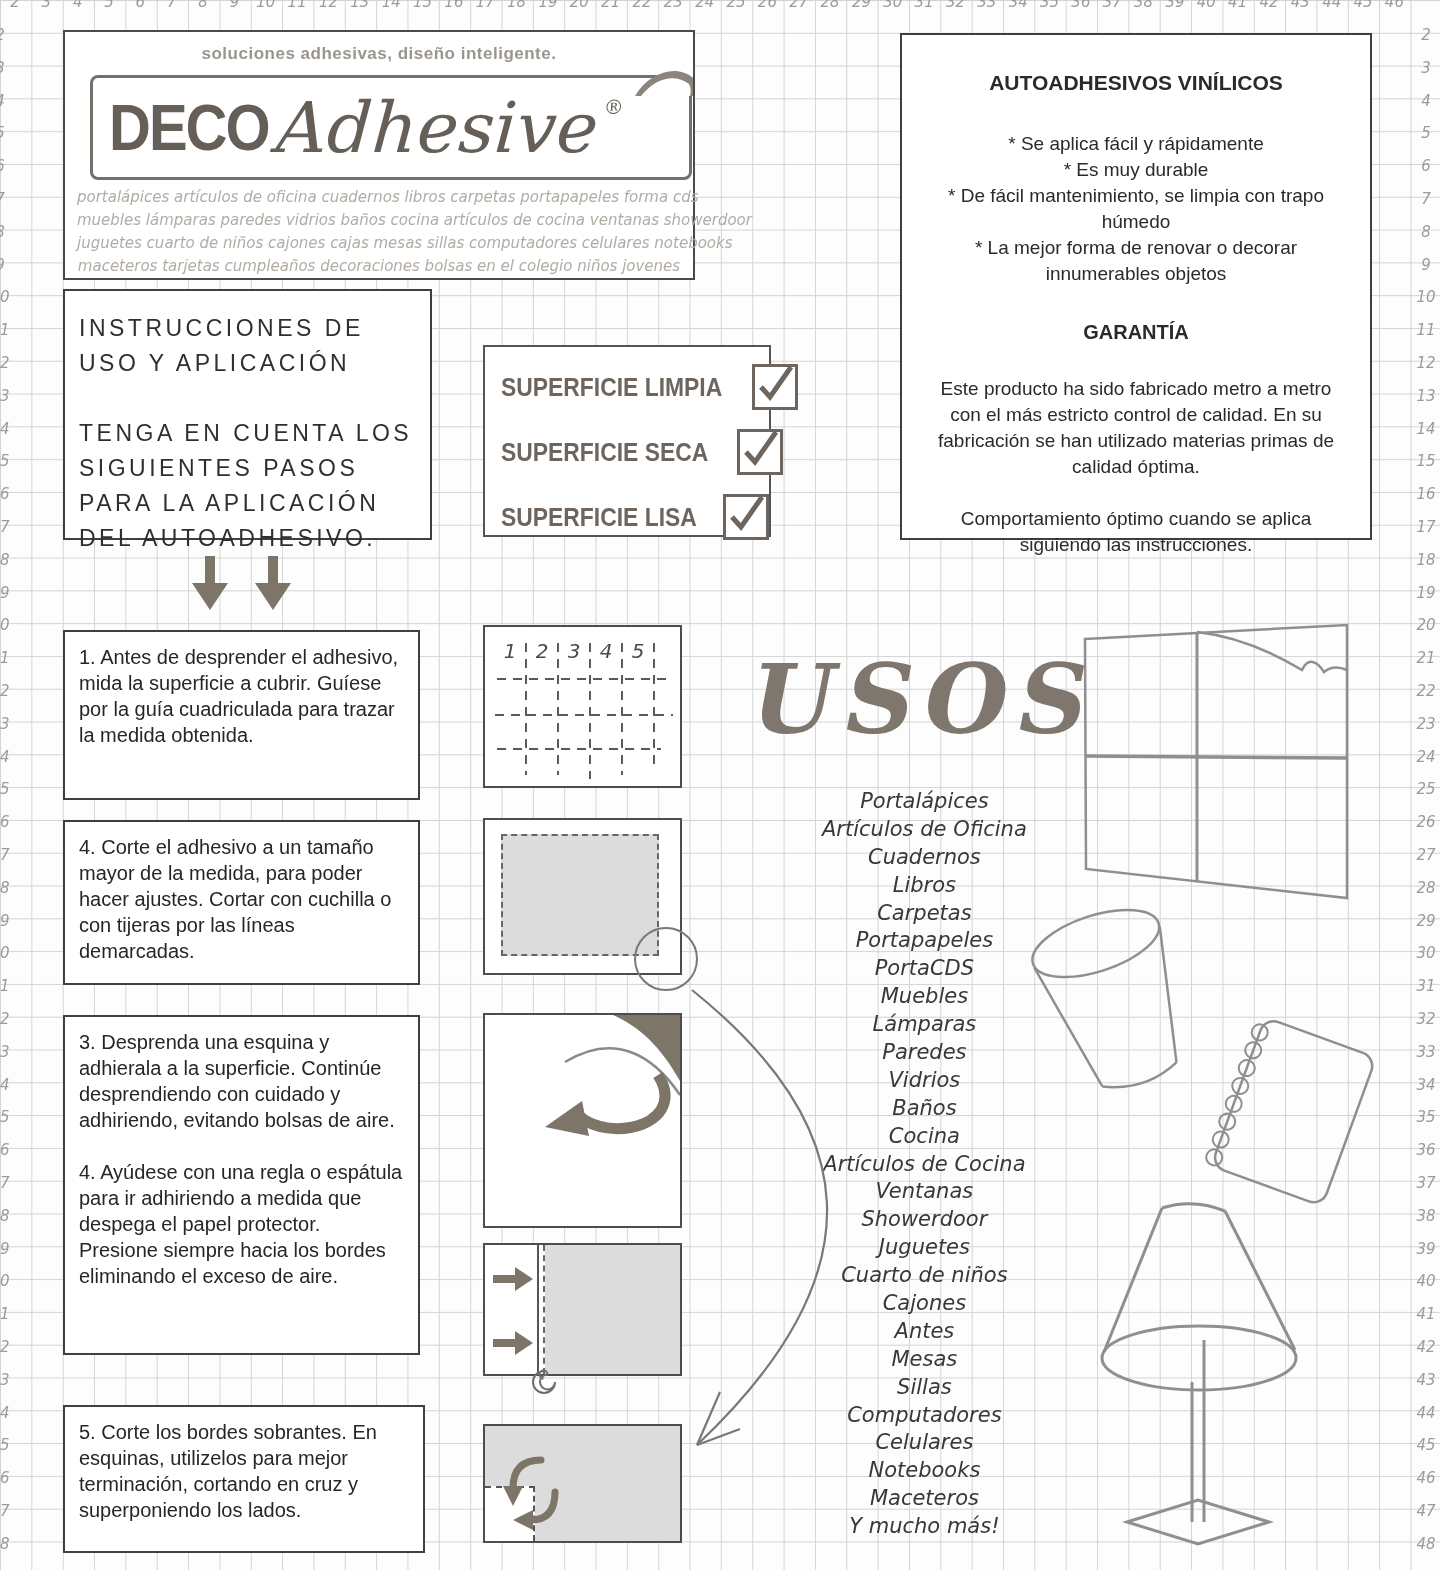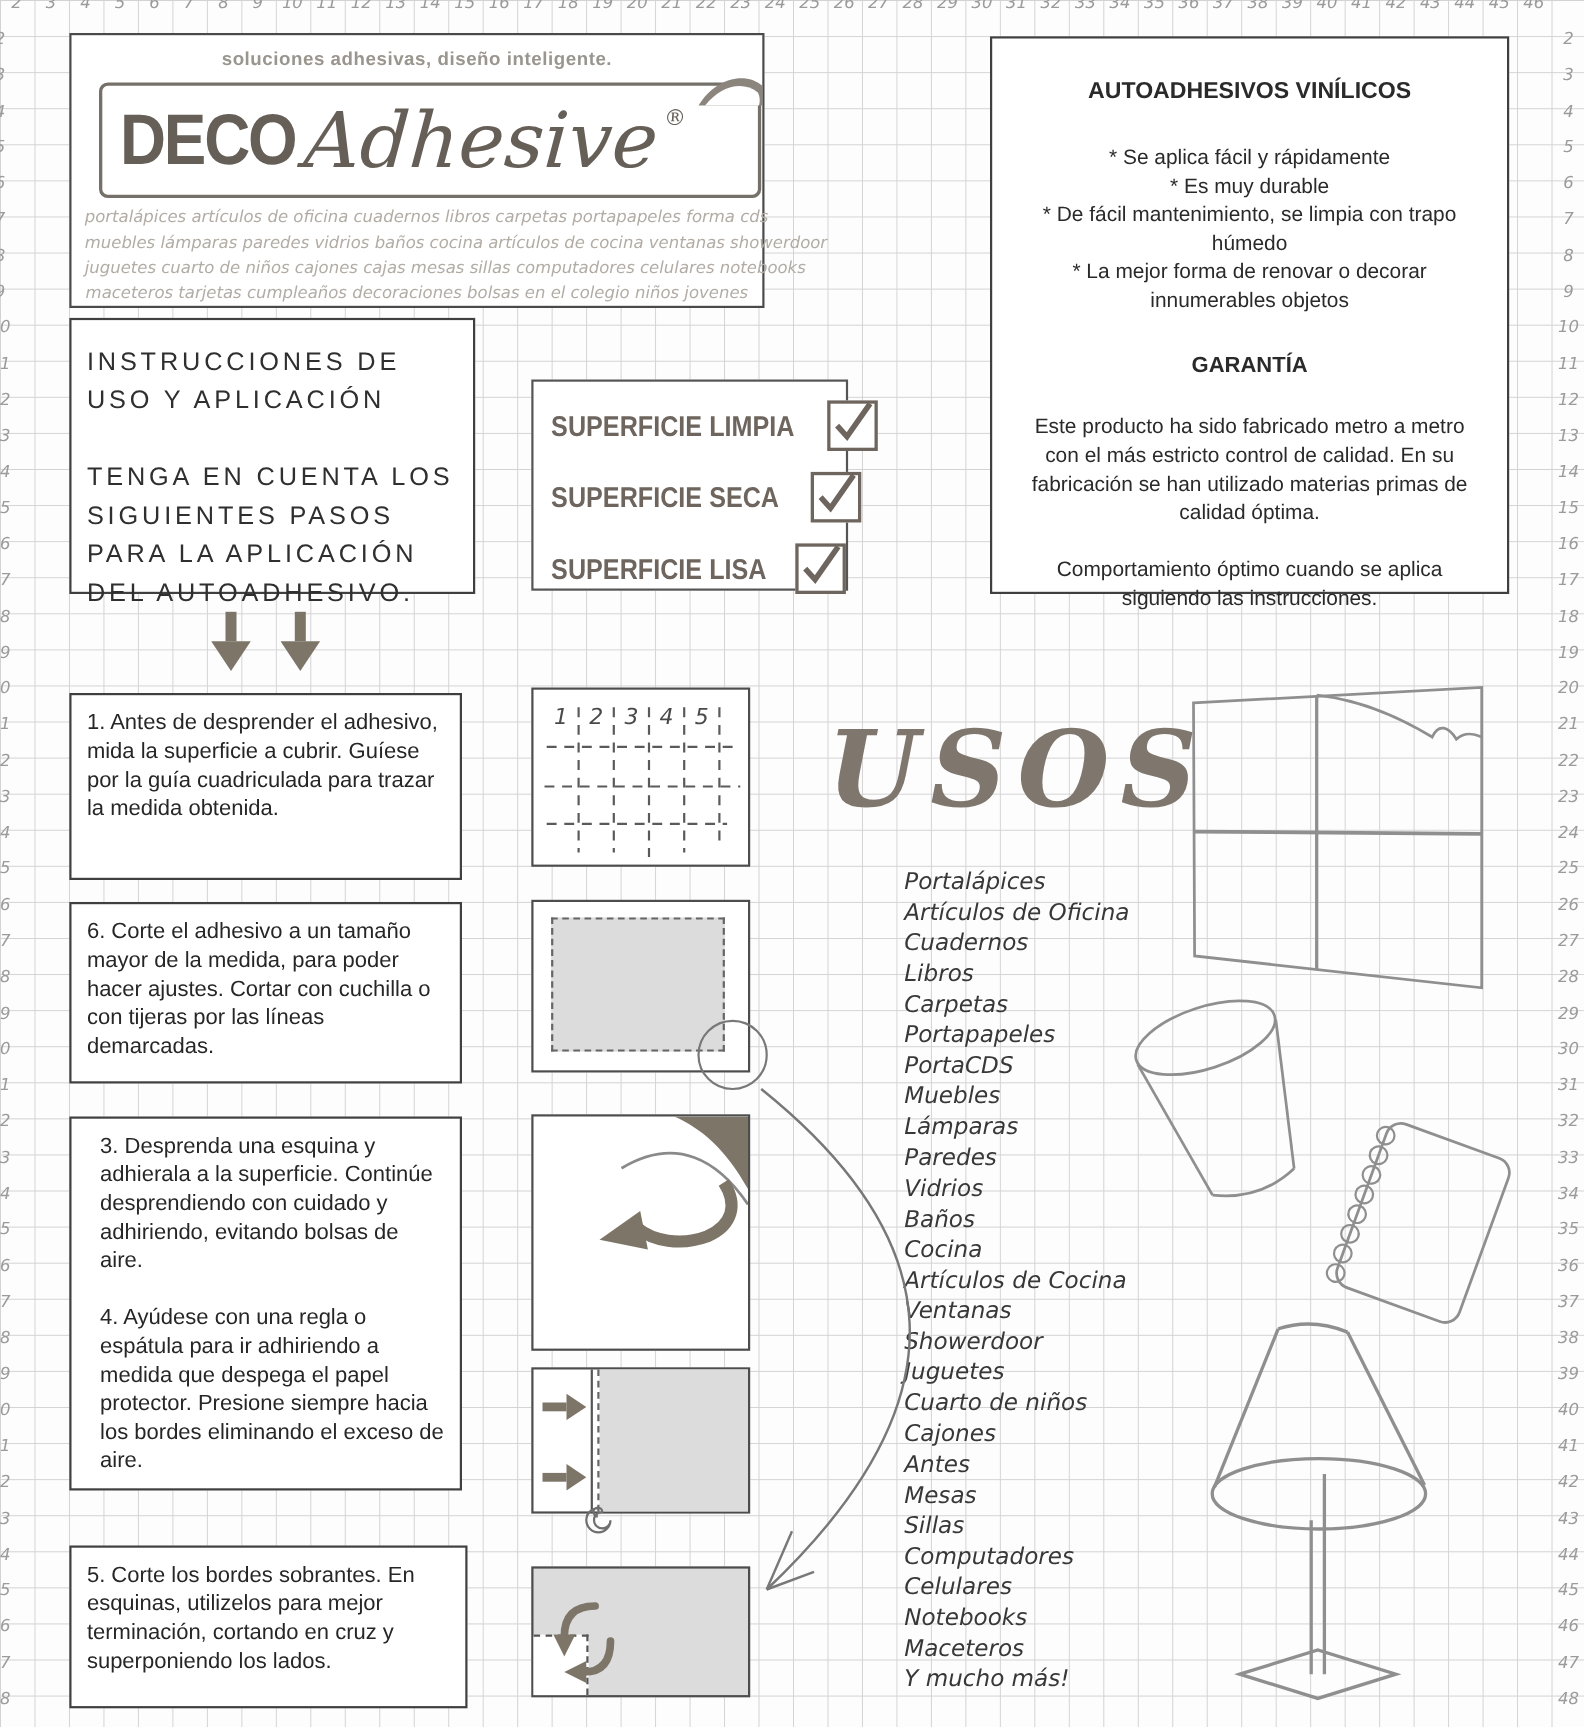--- a/index.html
+++ b/index.html
@@ -27,31 +27,31 @@
   .vinyl-inner{padding:36px 18px 0 18px;text-align:center;}
   .vinyl-title{font-weight:bold;font-size:21px;margin-bottom:36px;}
   .bullet{font-size:19px;line-height:26px;}
   .war-title{font-weight:bold;font-size:20px;margin-top:34px;margin-bottom:32px;}
   .war-p{font-size:19px;line-height:26px;margin:0 4px 26px 4px;}
   
   .instr{padding:20px 14px;font-size:23px;line-height:35px;letter-spacing:3.5px;color:#2f2f2f;}
   .instr p{margin:0 0 35px 0;}
   
   .step-text{font-size:20px;line-height:26px;color:#262626;padding:12px 14px;}
-  .step-text p{margin:0 0 26px 12px;} .step-text p:last-child{margin-bottom:0;}
+  .step-text p{margin:0 0 26px 0;} .step-text p:last-child{margin-bottom:0;}
   
   .surf-row{position:absolute;left:16px;right:14px;height:44px;display:flex;align-items:center;justify-content:space-between;}
   .surf-label{font-weight:bold;font-size:26px;color:var(--label_gray,#6e665e);transform:scaleX(.88);transform-origin:left center;white-space:nowrap;letter-spacing:0;}
   .chk{position:relative;width:40px;height:40px;border:3px solid var(--label_gray,#6e665e);background:#fff;flex:0 0 auto;}
   .chk svg{position:absolute;left:-2px;top:-8px;overflow:visible;}
   
   .usos-title{position:absolute;left:752px;top:652px;font-family:"DejaVu Serif",serif;font-style:italic;font-weight:bold;
               font-size:96px;color:#7f776e;letter-spacing:10px;line-height:1;}
   .usos-list{position:absolute;left:822px;top:789px;}
-  .usos-item{font:italic 21px "DejaVu Sans",sans-serif;color:#383838;height:27.9px;white-space:nowrap;}
+  .usos-item{font:italic 21px "DejaVu Sans",sans-serif;color:#383838;height:27.9px;white-space:nowrap;text-align:center;}
   
   .dcard{position:absolute;box-sizing:border-box;background:#fff;border:2px solid #4d4d4d;}
   .mnum{position:absolute;top:12px;width:22px;text-align:center;font:italic 20px "DejaVu Sans",sans-serif;color:#4a4a4a;}
   .la{stroke:var(--line_art,#8f8f8f);fill:none;stroke-width:2.5px;}
   .dash{stroke:#5a5a5a;stroke-width:2px;stroke-dasharray:9 7;fill:none;}
   .thick{stroke:var(--dark_accent,#7d7568);fill:none;}
   .fillacc{fill:var(--dark_accent,#7d7568);}
   .arrow-down{position:absolute;}
 </style>
 </head>
@@ -279,21 +279,21 @@
             <polyline points="8,28 17,38 38,8" fill="none" stroke="#6e665e" stroke-width="5"></polyline>
           </svg>
       </span>
     </div>
   </div>
 
   <div class="card" style="left:63px;top:630px;width:357px;height:170px;">
     <div class="step-text">1. Antes de desprender el adhesivo, mida la superficie a cubrir. Guíese por la guía cuadriculada para trazar la medida obtenida.</div>
   </div>
   <div class="card" style="left:63px;top:820px;width:357px;height:165px;">
-    <div class="step-text">6. Corte el adhesivo a un tamaño mayor de la medida, para poder hacer ajustes. Cortar con cuchilla o con tijeras por las líneas demarcadas.</div>
+    <div class="step-text">4. Corte el adhesivo a un tamaño mayor de la medida, para poder hacer ajustes. Cortar con cuchilla o con tijeras por las líneas demarcadas.</div>
   </div>
   <div class="card" style="left:63px;top:1015px;width:357px;height:340px;">
     <div class="step-text">
       <p>3. Desprenda una esquina y adhierala a la superficie. Continúe desprendiendo con cuidado y adhiriendo, evitando bolsas de aire.</p>
       <p>4. Ayúdese con una regla o espátula para ir adhiriendo a medida que despega el papel protector. Presione siempre hacia los bordes eliminando el exceso de aire.</p>
     </div>
   </div>
   <div class="card" style="left:63px;top:1405px;width:362px;height:148px;">
     <div class="step-text">5. Corte los bordes sobrantes. En esquinas, utilizelos para mejor terminación, cortando en cruz y superponiendo los lados.</div>
   </div>

